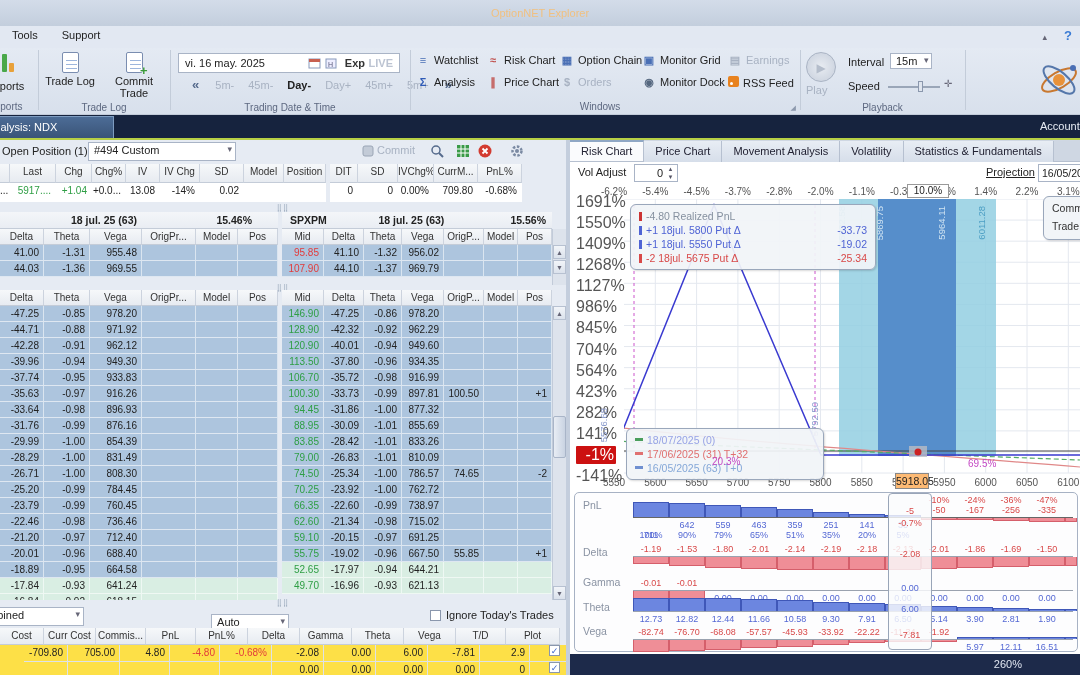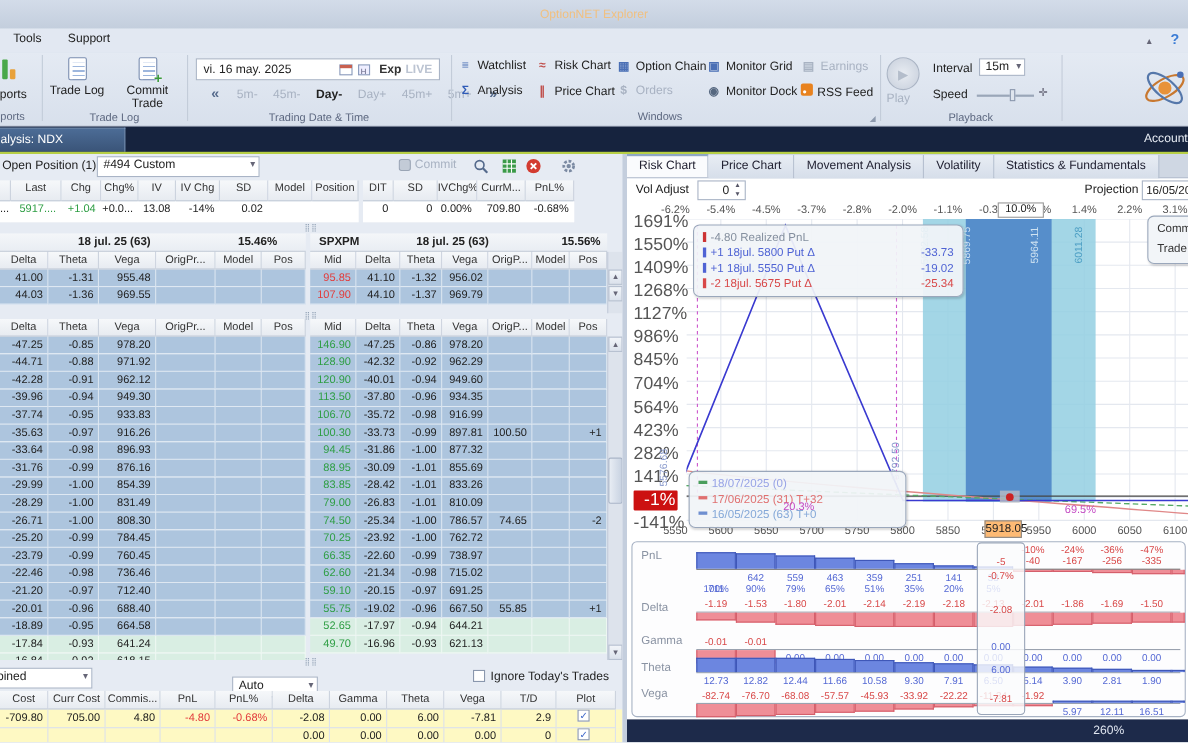--- a/index.html
+++ b/index.html
@@ -52,21 +52,21 @@
 .red{color:#e23b3b;}
 .chain .tr{background:#adc5de;}
 .chain .hdr .tr{background:none;}
 .grn-row{background:#d9eee3 !important;}
 .t-chL .tr{grid-template-columns:44px 46px 52px 54px 42px 40px;}
 .t-chR .tr{grid-template-columns:42px 40px 38px 42px 40px 34px 34px;}
 .t-sumL .tr{grid-template-columns:10px 46px 36px 34px 34px 40px 44px 40px 42px;height:19px;}
 .t-sumR .tr{grid-template-columns:28px 40px 36px 44px 44px;height:19px;}
 .t-sumL .data .tr,.t-sumR .data .tr{background:#fff;}
 .t-bot .tr{grid-template-columns:44px 52px 50px 50px 52px 52px 52px 52px 52px 50px 54px;height:17px;}
-.t-bot .data .tr{background:#fef9c3;}
+.t-bot .data .tr{background:#fde047;padding-left:24px;}
 .t-bot .td{border-right:1px solid #dde2ea;border-bottom:1px solid #dde2ea;}
 .ttl{height:17px;background:linear-gradient(#f4f6f9,#e9edf3);border-bottom:1px solid #c4ccd8;font-size:10.5px;font-weight:bold;display:flex;align-items:center;}
 .splitter{position:absolute;width:566px;height:6px;text-align:center;color:#90a0b4;font-size:7px;line-height:5px;letter-spacing:1px;}
 .sb{position:absolute;width:14px;background:#dde3ec;border-left:1px solid #c2cbd9;}
 .sb .ar{position:absolute;left:0;width:13px;height:14px;background:linear-gradient(#f2f5f9,#dbe2ec);border:1px solid #b7c1d1;color:#667;font-size:7px;text-align:center;line-height:13px;}
 .sb .thumb{position:absolute;left:0;width:13px;background:linear-gradient(90deg,#e8edf4,#c9d3e2);border:1px solid #a9b5c8;border-radius:2px;}
 .cbx{width:11px;height:11px;border:1px solid #8a97ad;background:#fff;margin:0 auto;font-size:9px;line-height:10px;color:#3a63c8;text-align:center;}
 #ignore-cb{width:11px;height:11px;border:1px solid #8a97ad;background:#fff;display:inline-block;vertical-align:-2px;margin-right:5px;}
 
 
@@ -781,21 +781,21 @@
   <div class="abs" id="vsplit"></div>
 
   <div class="abs" id="rightpanel">
     <div id="rtabs"><span class="rtab active">Risk Chart</span><span class="rtab">Price Chart</span><span class="rtab">Movement Analysis</span><span class="rtab">Volatility</span><span class="rtab">Statistics &amp; Fundamentals</span></div>
 
     <span class="abs" style="left:8px;top:26px;font-size:11px;">Vol Adjust</span>
     <span class="spin abs" style="left:64px;top:24px;width:44px;">
       <span class="v">0</span>
       <span class="uds">▲<br>▼</span>
     </span>
-    <span class="abs" style="left:416px;top:26px;font-size:11px;">Projection</span>
+    <span class="abs" style="left:416px;top:26px;font-size:11px;text-decoration:underline;">Projection</span>
     <span class="abs" style="left:468px;top:24px;width:46px;height:18px;background:#fff;border:1px solid #a9b4c6;font-size:10.5px;line-height:17px;padding-left:3px;overflow:hidden;"><span>16/05/202</span></span>
 
     <div id="topaxis"></div>
     <div id="yaxis"></div>
     <div id="xaxis"></div>
 
     <svg class="abs" style="left:54px;top:59px;" width="456" height="276">
       <g id="grid">
           <line x1="0" x2="456" y1="0" y2="0" stroke="#e4e8ef"></line>
           <line x1="0" x2="456" y1="21.08" y2="21.08" stroke="#e4e8ef"></line>
@@ -892,21 +892,21 @@
         <div class="gk-lb b" style="left: 238px; top: 27px;">251</div>
         <div class="gk-lb b" style="left: 238px; top: 37px;">35%</div>
         <div class="gk-bar up" style="left: 274px; width: 36px; height: 2.97468px; top: 21.0253px;"></div>
         <div class="gk-lb b" style="left: 274px; top: 27px;">141</div>
         <div class="gk-lb b" style="left: 274px; top: 37px;">20%</div>
         <div class="gk-bar up" style="left: 310px; width: 36px; height: 2px; top: 22px;"></div>
         <div class="gk-lb b" style="left: 310px; top: 27px;">33</div>
         <div class="gk-lb b" style="left: 310px; top: 37px;">5%</div>
         <div class="gk-bar dn" style="left: 346px; width: 36px; height: 2px; top: 25px;"></div>
         <div class="gk-lb r" style="left: 346px; top: 2px;">-10%</div>
-        <div class="gk-lb r" style="left: 346px; top: 12px;">-40</div>
+        <div class="gk-lb r" style="left: 346px; top: 12px;">-50</div>
         <div class="gk-bar dn" style="left: 382px; width: 36px; height: 2px; top: 25px;"></div>
         <div class="gk-lb r" style="left: 382px; top: 2px;">-24%</div>
         <div class="gk-lb r" style="left: 382px; top: 12px;">-167</div>
         <div class="gk-bar dn" style="left: 418px; width: 36px; height: 2.88045px; top: 25px;"></div>
         <div class="gk-lb r" style="left: 418px; top: 2px;">-36%</div>
         <div class="gk-lb r" style="left: 418px; top: 12px;">-256</div>
         <div class="gk-bar dn" style="left: 454px; width: 36px; height: 3.76934px; top: 25px;"></div>
         <div class="gk-bar dn" style="left: 490px; width: 12px; height: 3.76934px; top: 25px;"></div>
         <div class="gk-lb r" style="left: 454px; top: 2px;">-47%</div>
         <div class="gk-lb r" style="left: 454px; top: 12px;">-335</div>

